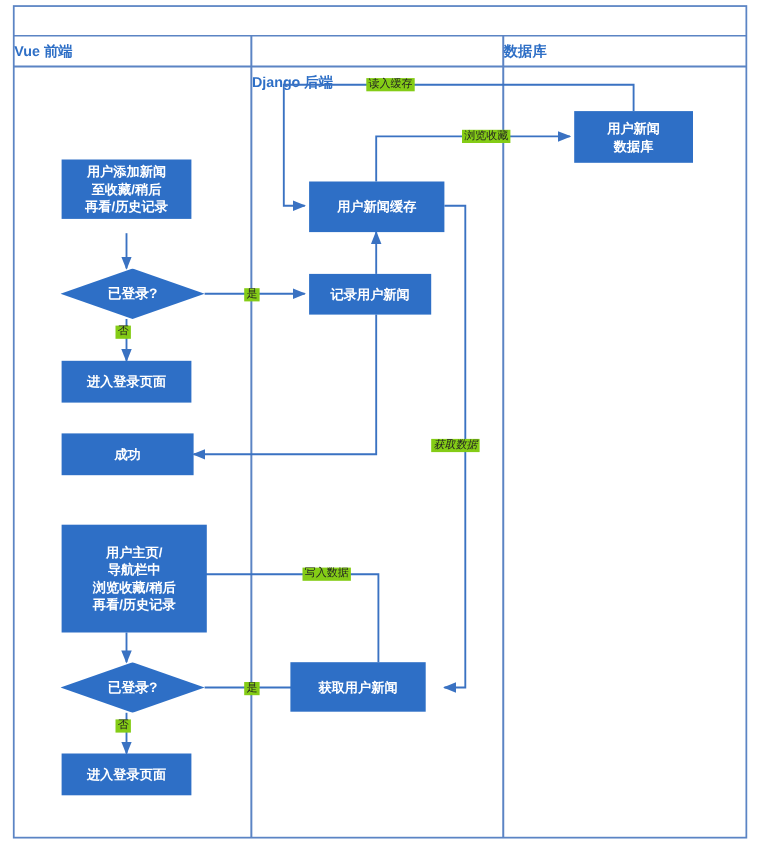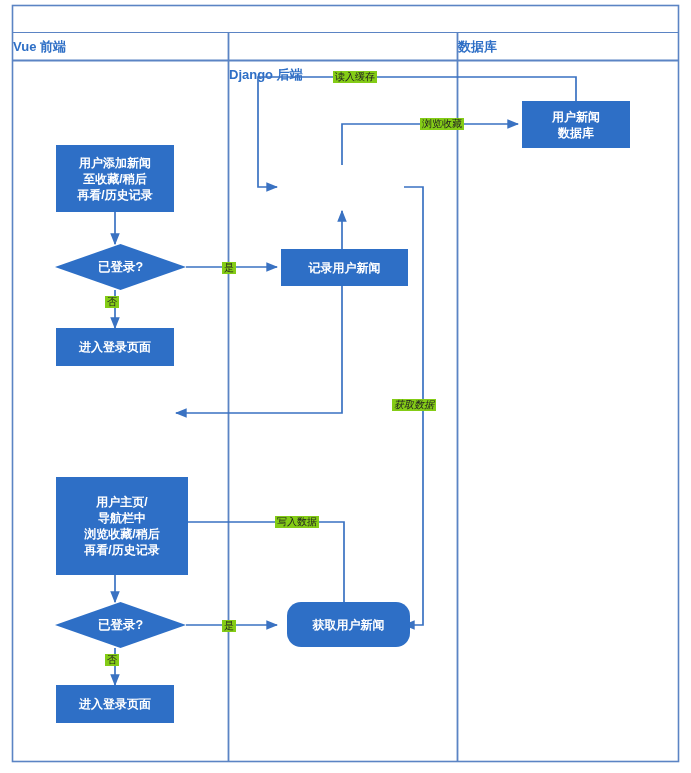--- a/index.html
+++ b/index.html
@@ -162,62 +162,68 @@
       <path d="M 115 575 L 115 602"></path>
 
       <path d="M 115 648 L 115 685"></path>
 
       <path d="M 186 625 L 277 625"></path>
 
       <path d="M 344 602 L 344 522 L 176 522"></path>
     </g>
   </svg>
 
-  <div class="node" style="left:56px; top:145px; width:118px; height:67px;text-align:center;">
+  <div class="node" style="left:56px; top:145px; width:118px; height:54px;text-align:center;">
     <span class="node-text">用户添加新闻
 至收藏/稍后
 再看/历史记录</span>
   </div>
 
   <div class="diamond" style="left:55px; top:244px; width:131px; height:46px;">
     <svg class="dia-shape" viewBox="0 0 131 46" xmlns="http://www.w3.org/2000/svg">
       <polygon points="65.5,0 131,23 65.5,46 0,23" fill="#2E6FC6"></polygon>
     </svg>
     <div class="dia-label">已登录?</div>
   </div>
 
   <div class="node" style="left:56px; top:328px; width:118px; height:38px;">
     <span class="node-text">进入登录页面</span>
   </div>
 
+  <div class="node" style="left:56px; top:394px; width:120px; height:38px;">
+    <span class="node-text">成功</span>
+  </div>
 
   <div class="node" style="left:56px; top:477px; width:132px; height:98px;">
     <span class="node-text">用户主页/
 导航栏中
 浏览收藏/稍后
 再看/历史记录</span>
   </div>
 
   <div class="diamond" style="left:55px; top:602px; width:131px; height:46px;">
     <svg class="dia-shape" viewBox="0 0 131 46" xmlns="http://www.w3.org/2000/svg">
       <polygon points="65.5,0 131,23 65.5,46 0,23" fill="#2E6FC6"></polygon>
     </svg>
     <div class="dia-label">已登录?</div>
   </div>
 
   <div class="node" style="left:56px; top:685px; width:118px; height:38px;">
     <span class="node-text">进入登录页面</span>
   </div>
 
-
-  <div class="node" style="left:281px; top:249px; width:127px; height:37px;text-align:center;">
+  <div class="node" style="left:281px; top:165px; width:123px; height:46px;">
+    <span class="node-text">用户新闻缓存</span>
+  </div>
+
+  <div class="node" style="left:281px; top:249px; width:111px; height:37px;text-align:center;">
     <span class="node-text">记录用户新闻</span>
   </div>
 
-  <div class="node" style="left:287px; top:602px; width:123px; height:45px;border-radius:14px;">
+  <div class="node" style="left:264px; top:602px; width:123px; height:45px;">
     <span class="node-text">获取用户新闻</span>
   </div>
 
   <div class="node" style="left:522px; top:101px; width:108px; height:47px;">
     <span class="node-text">用户新闻
 数据库</span>
   </div>
 
   <div class="edge-label" style="left:333px; top:71px;">读入缓存</div>
 

